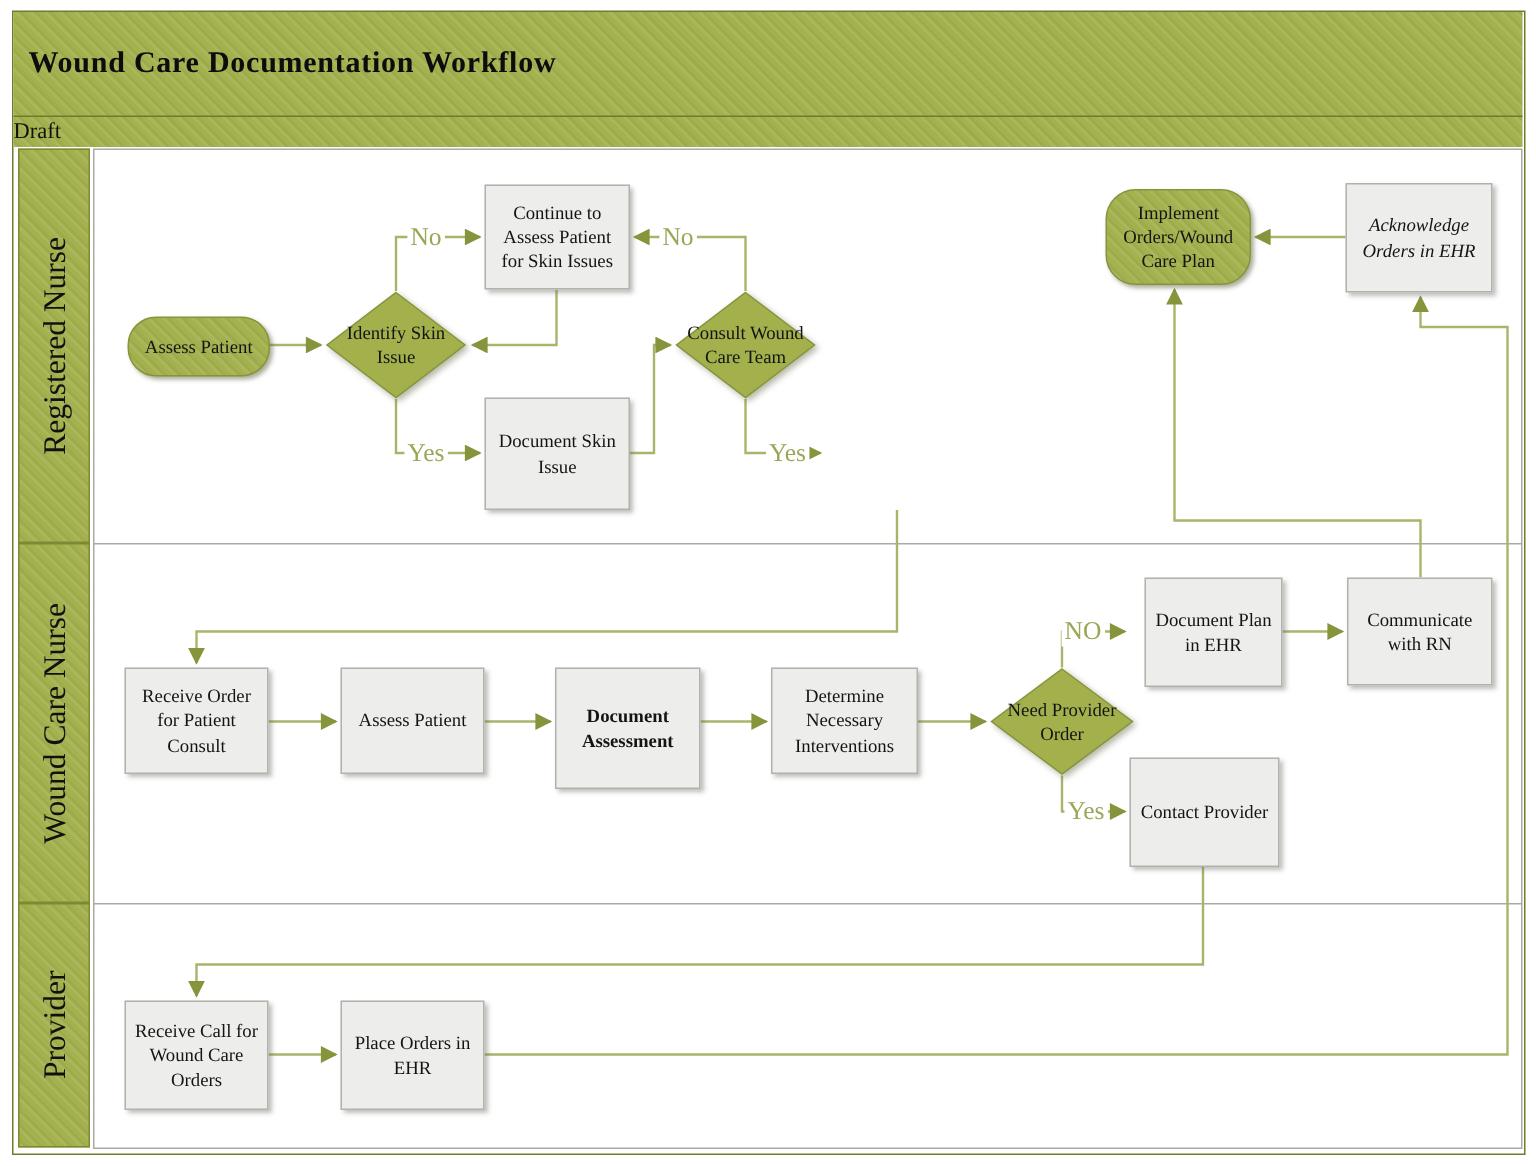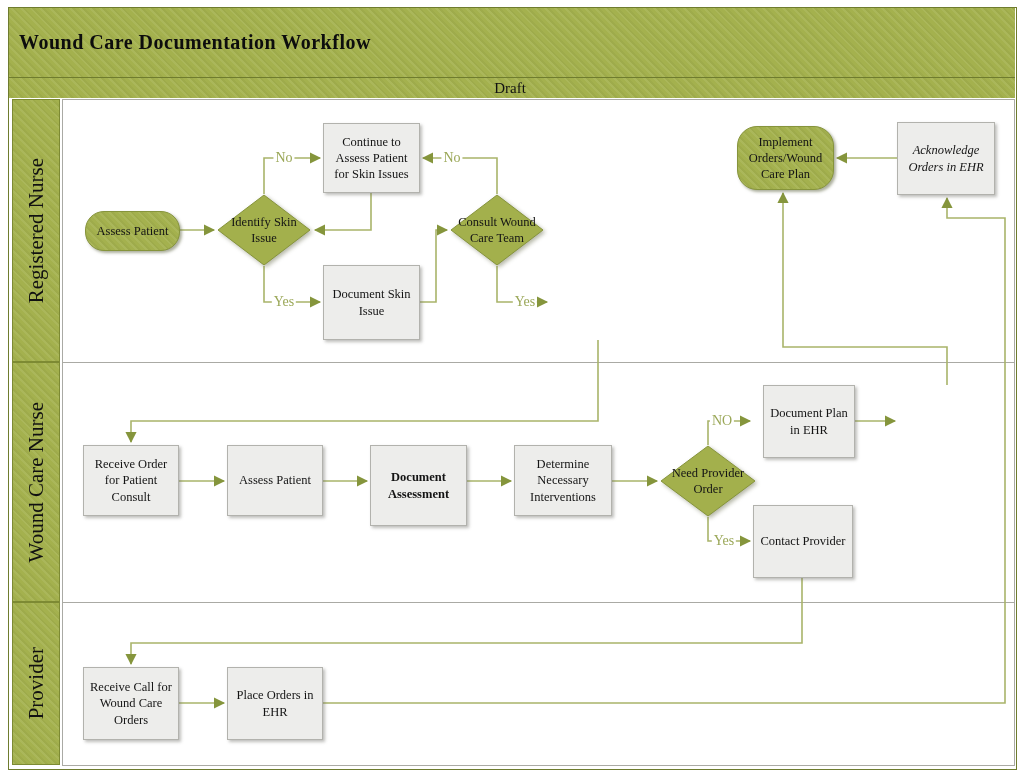--- a/index.html
+++ b/index.html
@@ -5,39 +5,39 @@
   html,body{margin:0;padding:0;background:#ffffff;}
   .canvas{position:relative;width:1024px;height:777px;background:#ffffff;overflow:hidden;
           font-family:"Liberation Serif","DejaVu Serif",serif;}
   .frame{position:absolute;left:8px;top:7px;width:1007px;height:761px;border:1px solid #6f7c2e;}
   .olive{background:#a4b14e;
          background-image:repeating-linear-gradient(45deg,rgba(255,255,255,.07) 0 2px,rgba(0,0,0,.035) 2px 4px,transparent 4px 7px);}
   .title-band{position:absolute;left:9px;top:8px;width:1006px;height:69px;border-bottom:1px solid #6f7c2e;
               display:flex;align-items:center;}
   .title-band h1{margin:0 0 0 10px;font-size:20px;font-weight:bold;color:#0d0d0d;letter-spacing:.5px;}
   .draft-band{position:absolute;left:9px;top:78px;width:1006px;height:20px;
-              display:flex;align-items:center;justify-content:center;}
+              display:flex;align-items:center;justify-content:flex-start;}
   .draft-band span{font-size:15px;color:#111;margin-right:4px;}
   .lane-label{position:absolute;left:12px;width:48px;border:1px solid #7d8a33;
               display:flex;align-items:center;justify-content:center;box-sizing:border-box;}
   .lane-label span{writing-mode:vertical-rl;transform:rotate(180deg);font-size:21px;color:#111;white-space:nowrap;}
   .lane-content{position:absolute;left:62px;width:953px;background:#ffffff;border:1px solid #aaaaa4;box-sizing:border-box;}
   .node{position:absolute;display:flex;align-items:center;justify-content:center;text-align:center;
         font-size:12.5px;line-height:1.3;color:#141414;box-sizing:border-box;z-index:3;}
   .proc{background:#ededeb;border:1px solid #b2b2ad;box-shadow:2px 2px 3px rgba(110,110,105,.45);padding:2px 3px;}
   .term{border:1px solid #86943c;box-shadow:2px 2px 3px rgba(90,95,60,.5);padding:19px 4px;}
   .stadium{border-radius:19px;}
   .rounded{border-radius:20px;}
   .diamond{background:transparent;}
   .diamond svg{position:absolute;left:0;top:0;width:100%;height:100%;filter:drop-shadow(2px 2px 2px rgba(90,95,60,.45));}
   .diamond .lbl{position:relative;z-index:1;padding:0 6px;}
   .edges{position:absolute;left:0;top:0;width:1024px;height:777px;z-index:2;pointer-events:none;}
   .edges polyline{fill:none;stroke:#a9b46a;stroke-width:1.6;}
   .edge-label{position:absolute;z-index:4;transform:translate(-50%,-50%);background:#ffffff;
-              color:#9aa757;font-size:14px;padding:0 2px;white-space:nowrap;}
+              color:#9aa757;font-size:17px;padding:0 2px;white-space:nowrap;}
 </style>
 </head>
 <body>
 
 <div class="canvas">
 
   <div class="frame"></div>
 
   <div class="title-band olive">
     <h1>Wound Care Documentation Workflow</h1>
@@ -131,20 +131,23 @@
   </div>
   <div class="node diamond" style="left:660px;top:445px;width:96px;height:72px;">
     <svg viewBox="0 0 96 72" preserveAspectRatio="none">
       <polygon points="48,1 95,36 48,71 1,36" fill="#a3b04c" stroke="#86943c" stroke-width="1"></polygon>
     </svg>
     <div class="lbl">Need Provider Order</div>
   </div>
   <div class="node proc" style="left:753px;top:385px;width:92px;height:73px;margin-left:10px;">
     <span>Document Plan in EHR</span>
   </div>
+  <div class="node proc" style="left:898px;top:385px;width:97px;height:72px;">
+    <span>Communicate with RN</span>
+  </div>
   <div class="node proc" style="left:753px;top:505px;width:100px;height:73px;">
     <span>Contact Provider</span>
   </div>
 
   <div class="node proc" style="left:83px;top:667px;width:96px;height:73px;">
     <span>Receive Call for Wound Care Orders</span>
   </div>
   <div class="node proc" style="left:227px;top:667px;width:96px;height:73px;">
     <span>Place Orders in EHR</span>
   </div>

